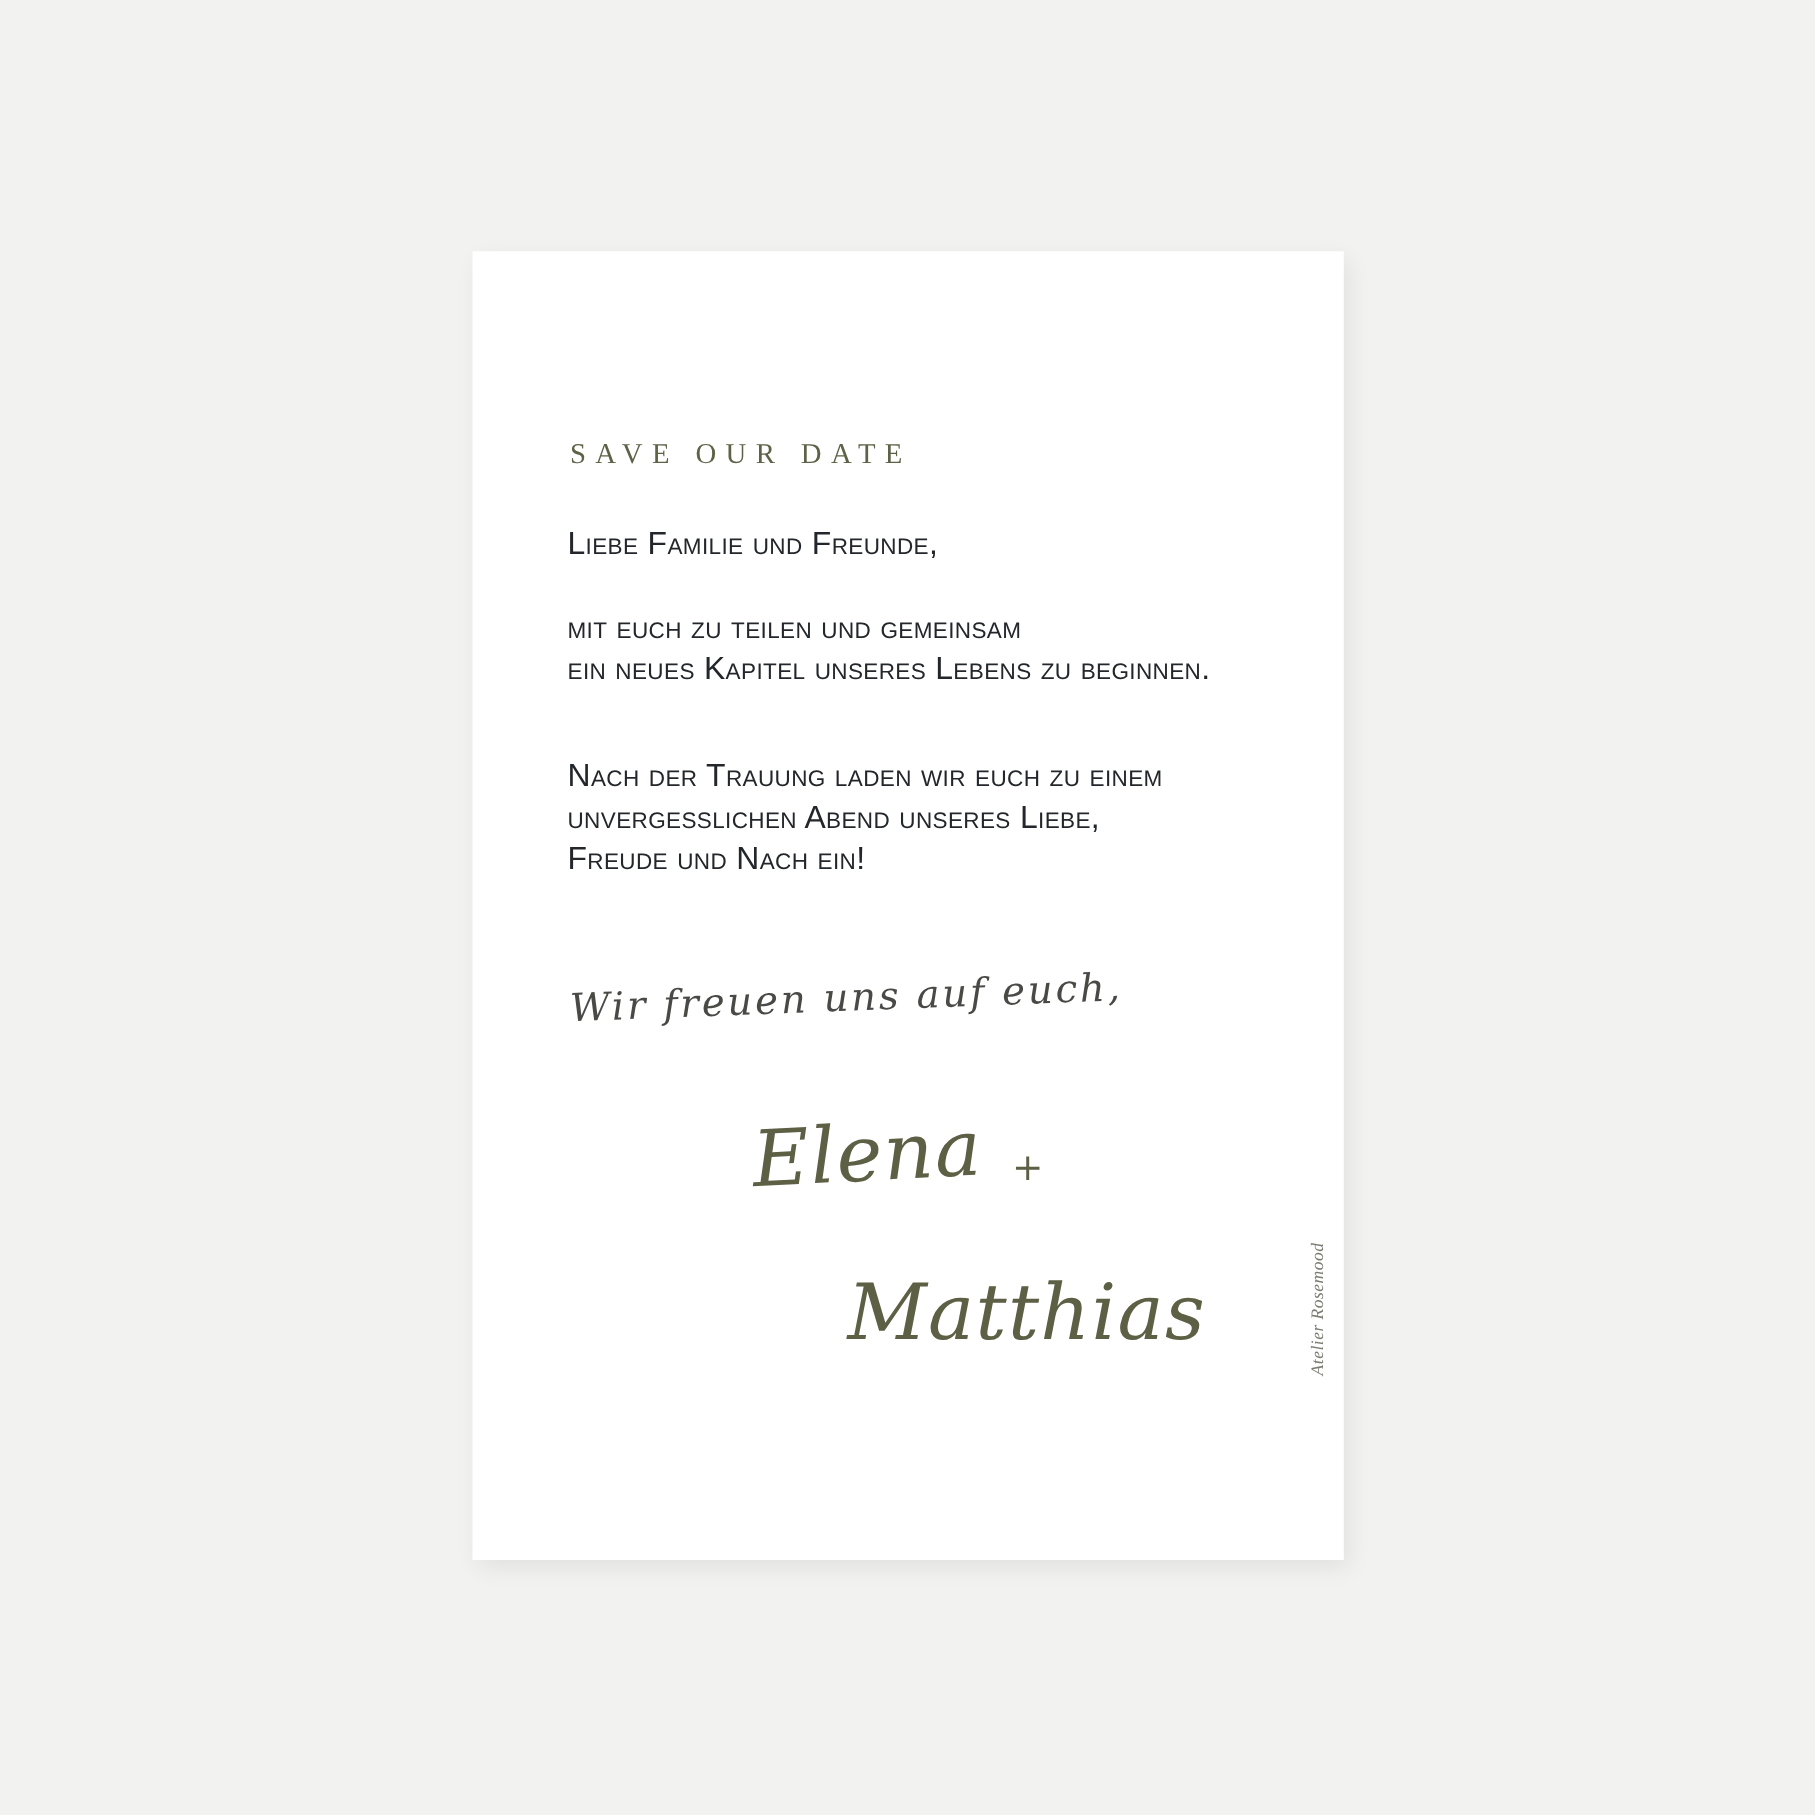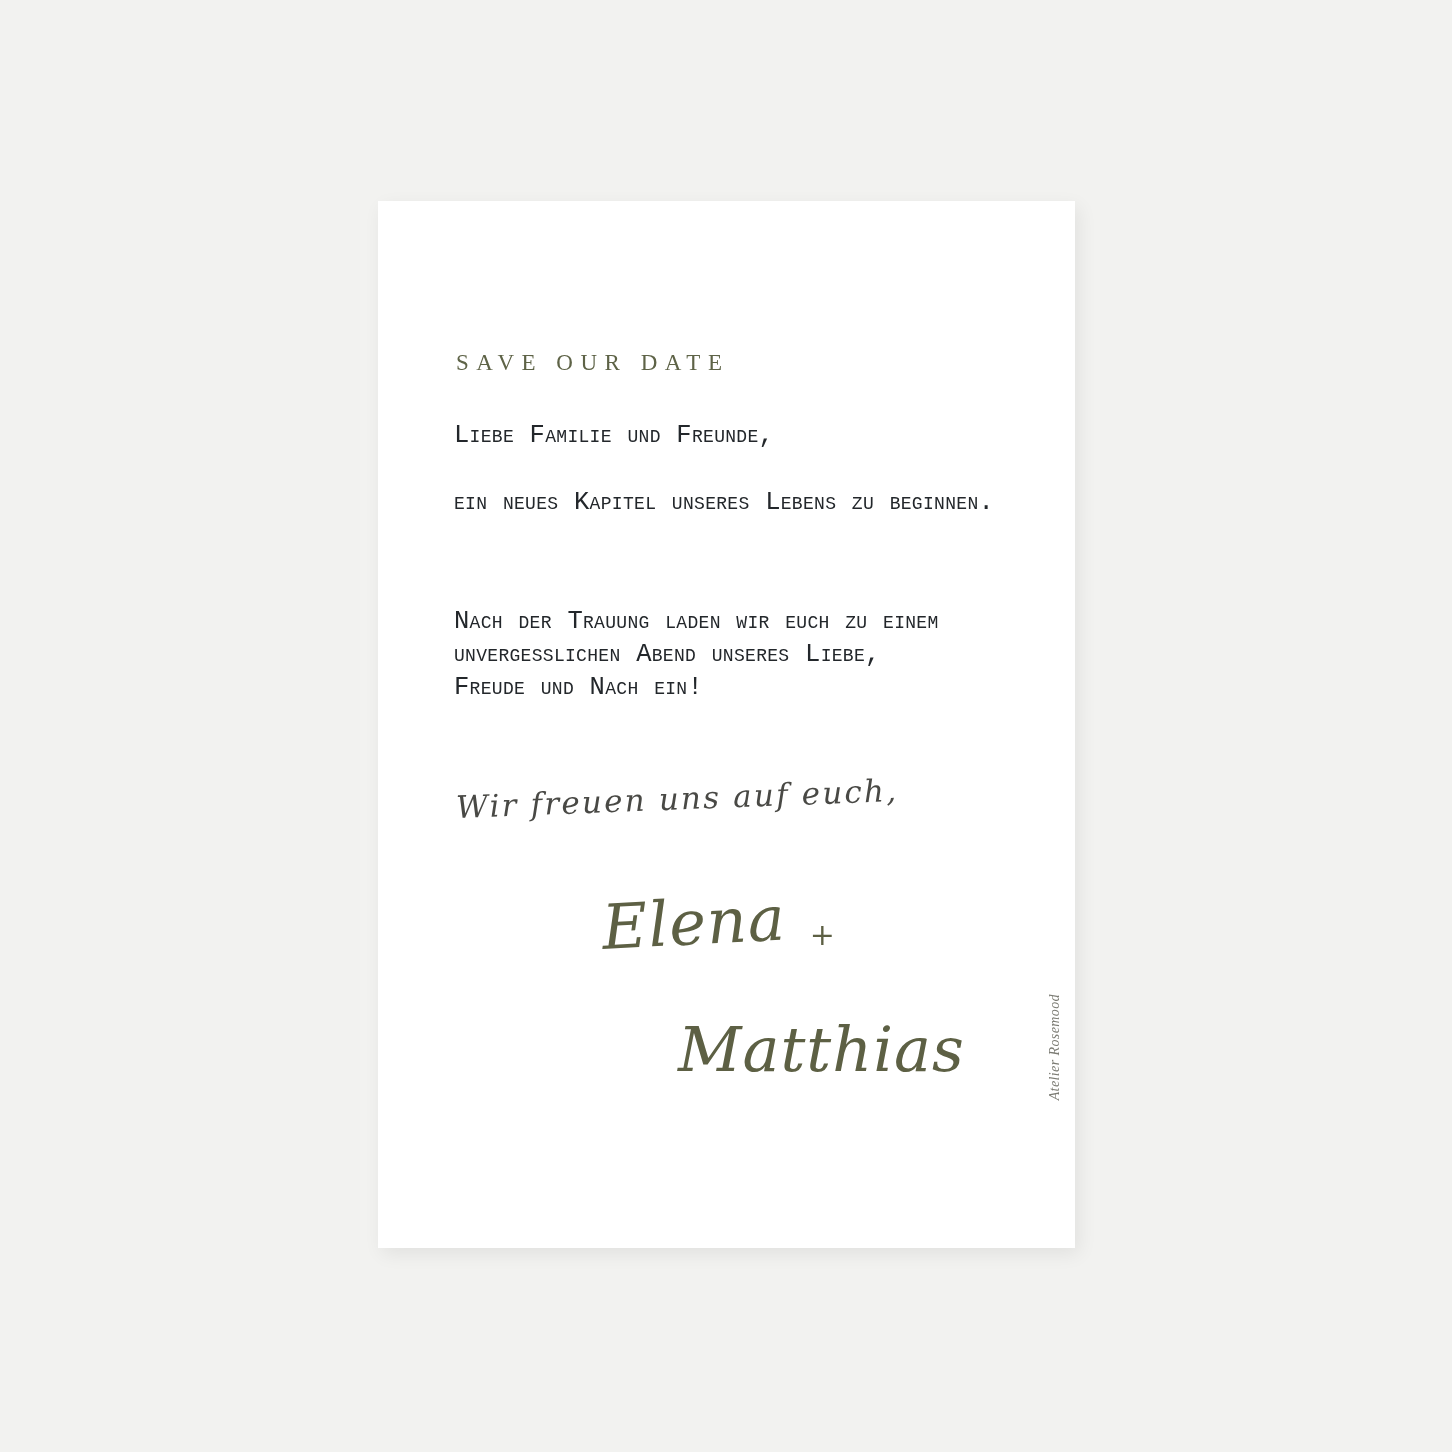--- a/index.html
+++ b/index.html
@@ -42,21 +42,21 @@
     font-size: 23px;
     letter-spacing: 7.5px;
     color: #5e6347;
     white-space: nowrap;
     margin-top: 41px;
   }
   .body-block {
     position: absolute;
     left: 76px;
     color: #23272b;
-    font-family: Liberation Mono, monospace;
+    font-family: Liberation Sans, sans-serif;
     font-size: 25.5px;
     line-height: 33px;
     font-variant: small-caps;
     letter-spacing: 0.3px;
   }
   .greeting { top: 218px; }
   .para-1 { top: 285px; }
   .para-2 { top: 404px; }
   .body-block .line { display: block; white-space: nowrap; }
 
@@ -134,20 +134,21 @@
   <div class="card">
     <div class="card-inner">
 
       <div class="eyebrow">SAVE OUR DATE</div>
 
       <div class="body-block greeting">
         <span class="line">Liebe Familie und Freunde,</span>
       </div>
 
       <div class="body-block para-1">
+        <span class="line">mit euch zu teilen und gemeinsam</span>
         <span class="line">ein neues Kapitel unseres Lebens zu beginnen.</span>
       </div>
 
       <div class="body-block para-2">
         <span class="line">Nach der Trauung laden wir euch zu einem</span>
         <span class="line">unvergesslichen Abend unseres Liebe,</span>
         <span class="line">Freude und Nach ein!</span>
       </div>
 
       <div class="script-line">Wir freuen uns auf euch,</div>

